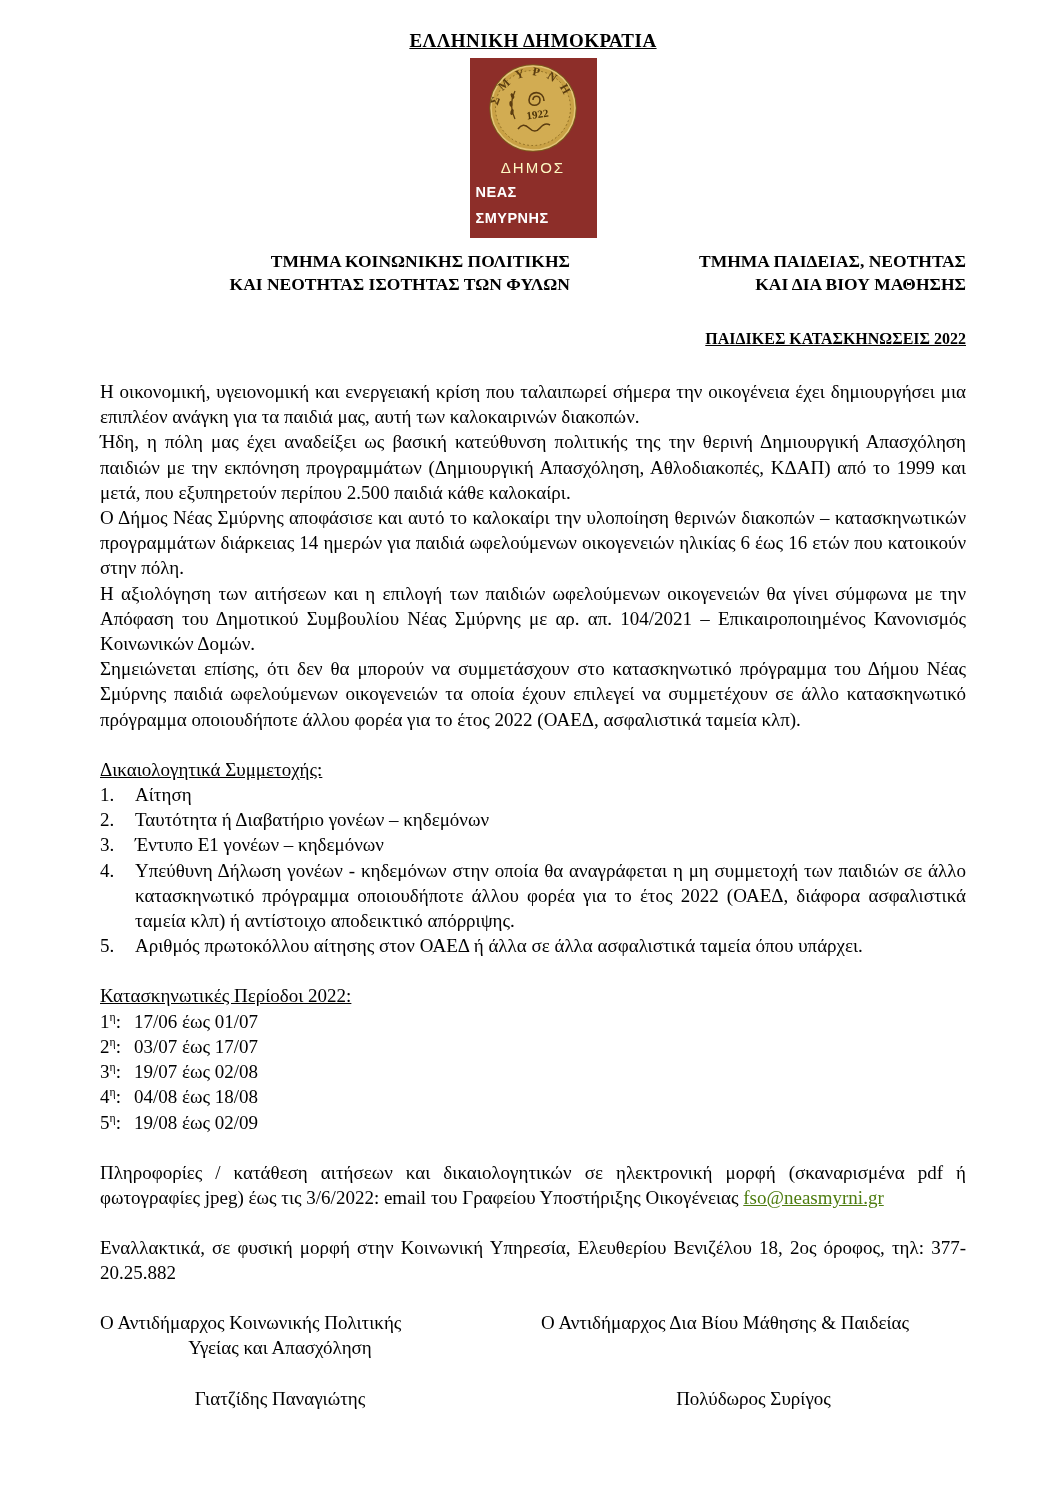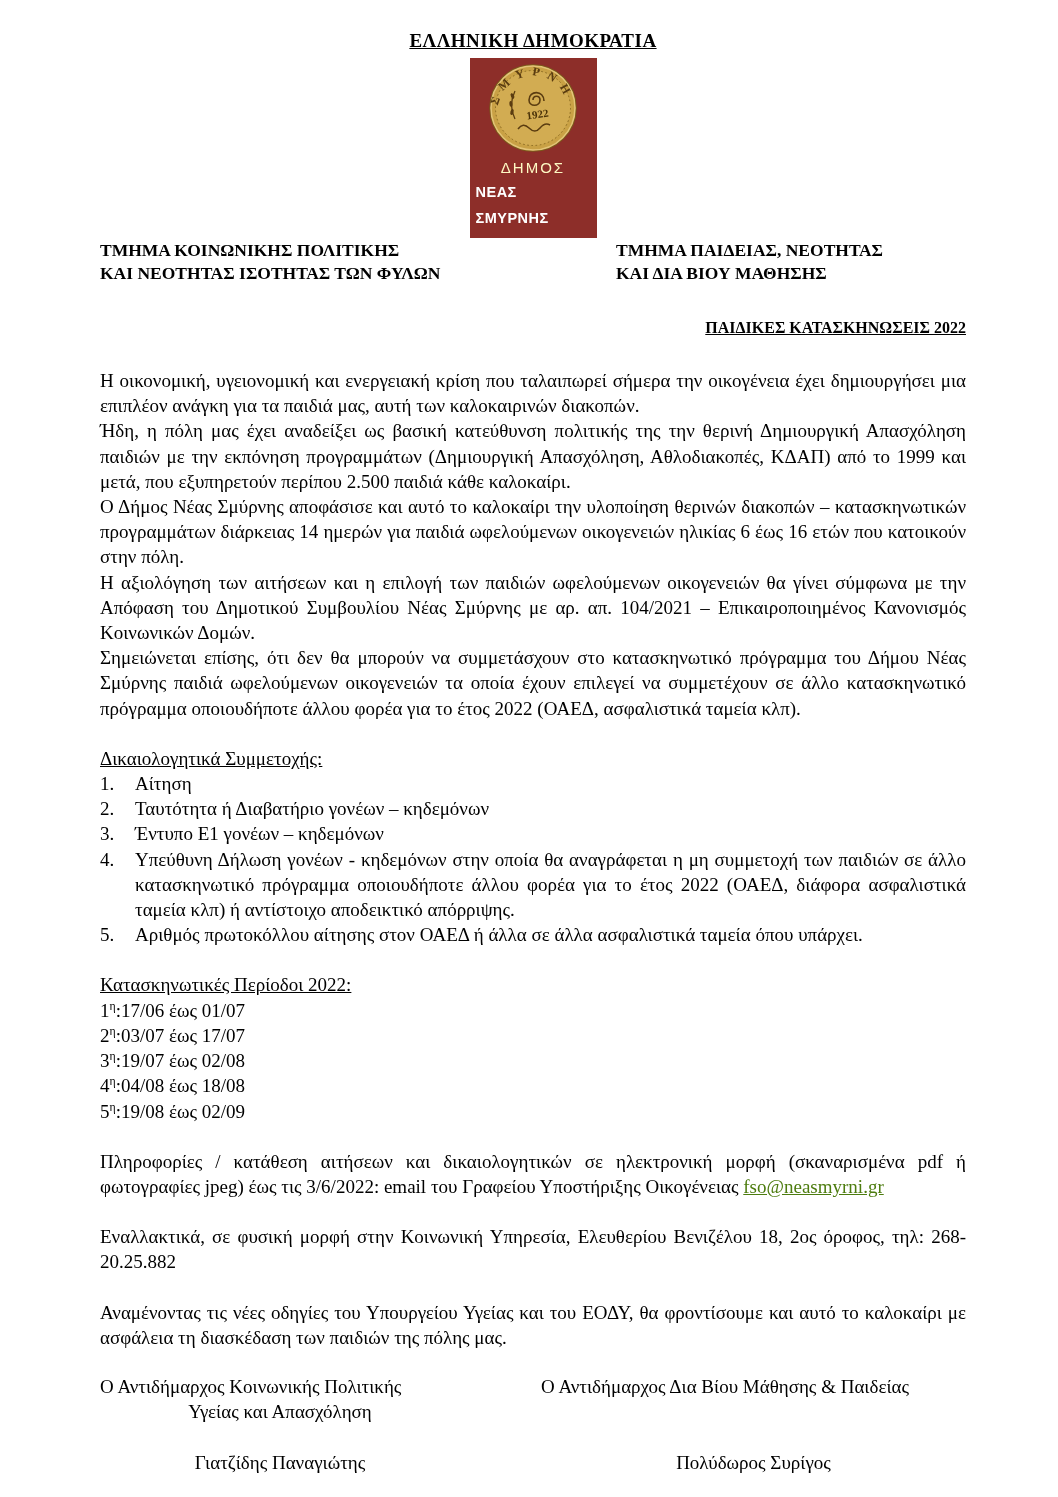--- a/index.html
+++ b/index.html
@@ -13,35 +13,35 @@
   .state-title { text-align:center; font-weight:bold; font-size:19px; letter-spacing:0.5px;text-decoration:underline; }
   .logo-wrap { display:flex; justify-content:center; margin-top:5px; }
   .logo {
     width:127px; background:#8D2E29; padding:5px 6px 7px;
     display:flex; flex-direction:column; align-items:center;
   }
   .logo-line1 { color:#fef9c3; font-size:15px; letter-spacing:2px; margin-top:2px;
     font-family:"Liberation Sans","DejaVu Sans",sans-serif; }
   .logo-line2 { color:#FFFFFF; font-size:14.5px; font-weight:bold; letter-spacing:0.5px;
     font-family:"Liberation Sans","DejaVu Sans",sans-serif; }
-  .departments { display:flex; justify-content:space-between; margin-top:1px;
-    font-weight:bold; font-size:17.5px; line-height:23.5px; }
+  .departments { display:flex; justify-content:space-between; margin-top:12px;
+    font-weight:bold; font-size:17.5px; line-height:23.5px;text-align:right; }
   .dept-left { width:470px; }
   .dept-right { width:350px; }
   .doc-title { text-align:right; margin-top:29px; font-size:16px; font-weight:bold;
     text-decoration:underline; }
   .body-block { margin-top:28px; }
   .para { text-align:justify; }
   .section { margin-top:25px; }
   .section-heading { text-decoration:underline; }
   .doc-item { display:flex; }
   .doc-num { width:35px; flex-shrink:0; }
   .doc-text { flex:1; text-align:justify; }
   .period-item sup { font-size:0.62em; line-height:0; }
-  .period-range { }
+  .period-range { margin-left:13px; }
   .info-para { text-align:justify; margin-top:25px; }
   .email-link { color:#4d7c0f; font-weight:normal; text-decoration:underline; cursor:pointer; }
   .signatures { display:flex; justify-content:space-between; margin-top:24px; }
   .sig-left { width:360px; }
   .sig-right { width:425px; }
   .sig-line2 { text-align:center; }
   .sig-name-left { margin-top:26px; text-align:center; }
   .sig-name-right { margin-top:51px; text-align:center; }
 </style>
 </head>
@@ -123,23 +123,22 @@
     <div class="section-heading">Κατασκηνωτικές Περίοδοι 2022:</div>
     <div class="period-item"><span>1</span><sup>η</sup><span>:</span><span class="period-range">17/06 έως 01/07</span></div>
     <div class="period-item"><span>2</span><sup>η</sup><span>:</span><span class="period-range">03/07 έως 17/07</span></div>
     <div class="period-item"><span>3</span><sup>η</sup><span>:</span><span class="period-range">19/07 έως 02/08</span></div>
     <div class="period-item"><span>4</span><sup>η</sup><span>:</span><span class="period-range">04/08 έως 18/08</span></div>
     <div class="period-item"><span>5</span><sup>η</sup><span>:</span><span class="period-range">19/08 έως 02/09</span></div>
   </div>
 
   <p class="info-para"><span>Πληροφορίες / κατάθεση αιτήσεων και δικαιολογητικών σε ηλεκτρονική μορφή (σκαναρισμένα pdf ή φωτογραφίες jpeg) έως τις 3/6/2022: email του Γραφείου Υποστήριξης Οικογένειας</span> <a class="email-link">fso@neasmyrni.gr</a></p>
 
-  <p class="para section">Εναλλακτικά, σε φυσική μορφή στην Κοινωνική Υπηρεσία, Ελευθερίου Βενιζέλου 18, 2ος όροφος, τηλ: 268-20.25.882</p>
+  <p class="para section">Εναλλακτικά, σε φυσική μορφή στην Κοινωνική Υπηρεσία, Ελευθερίου Βενιζέλου 18, 2ος όροφος, τηλ: 377-20.25.882</p>
 
-  <p class="para section">Αναμένοντας τις νέες οδηγίες του Υπουργείου Υγείας και του ΕΟΔΥ, θα  φροντίσουμε και αυτό το καλοκαίρι με ασφάλεια τη διασκέδαση των παιδιών της πόλης μας.</p>
 
   <div class="signatures">
     <div class="sig-left">
       <div>Ο Αντιδήμαρχος Κοινωνικής Πολιτικής</div>
       <div class="sig-line2">Υγείας και Απασχόληση</div>
       <div class="sig-name-left">Γιατζίδης Παναγιώτης</div>
     </div>
     <div class="sig-right">
       <div>Ο Αντιδήμαρχος Δια Βίου Μάθησης &amp; Παιδείας</div>
       <div class="sig-name-right">Πολύδωρος Συρίγος</div>

